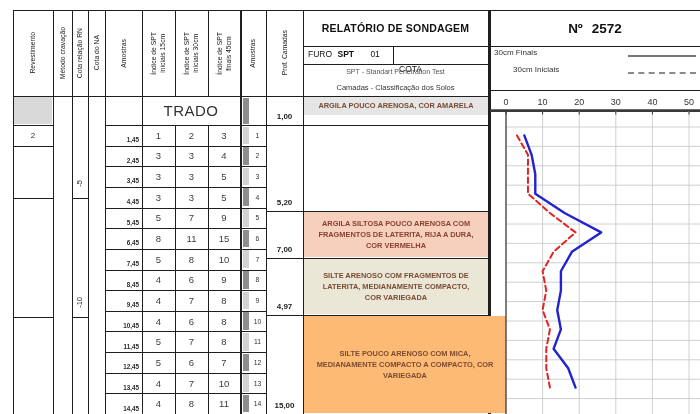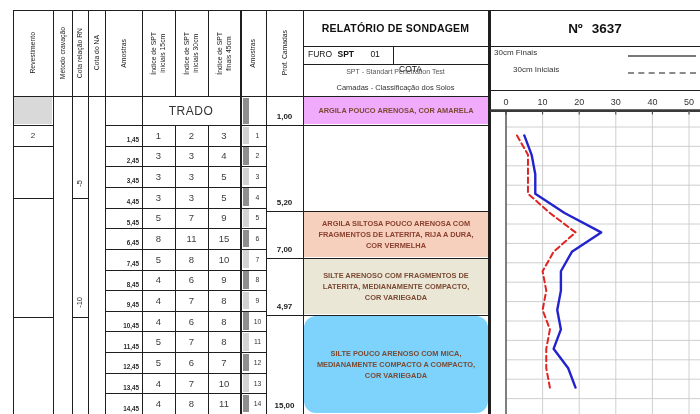--- a/index.html
+++ b/index.html
@@ -12,21 +12,21 @@
           text-align:center;white-space:pre-line;color:#1a1a1a;}
   .title{font-weight:bold;font-size:10.5px;letter-spacing:.2px;color:#111;}
   .furo-row{font-size:8.5px;color:#111;}
   .sub1{font-size:7px;color:#555;}
   .sub2{font-size:7.5px;color:#333;}
   .repnum{font-weight:bold;font-size:13.5px;color:#111;}
   .legend-label{font-size:8px;color:#333;}
   .swatch{position:absolute;width:68px;height:0;}
   .sw-solid{border-top:2.2px solid #787878;}
   .sw-dashed{border-top:2.2px dashed #8a8a8a;}
-  .trado{font-size:12px;color:#333;letter-spacing:.5px;}
+  .trado{font-size:15px;color:#333;letter-spacing:.5px;}
   .sptval{font-size:9.5px;color:#3c3c3c;}
   .depthlab{font-size:6.3px;font-weight:bold;color:#2a2a2a;text-align:right;}
   .samplenum{font-size:6.8px;color:#333;}
   .proflab{font-size:8px;font-weight:bold;color:#222;text-align:center;}
   .desc{font-size:7.4px;font-weight:bold;text-align:center;line-height:1.5;padding:0 10px;}
   .revval{font-size:8px;color:#333;}
 </style>
 </head>
 <body>
 
@@ -39,21 +39,21 @@
     <span style="font-weight:bold;margin-left:3px;">SPT</span>
     <span style="font-weight:normal;margin-left:14px;">01</span>
   </div>
   <div class="abs furo-row" style="left:399px;top:49px;width:85px;height:13px;margin-top:15px;">COTA</div>
 
   <div class="abs flexc sub1" style="left:304px;top:64px;width:183px;height:15px;">SPT - Standart Penetration Test</div>
   <div class="abs flexc sub2" style="left:304px;top:79px;width:183px;height:16px;">Camadas - Classificação dos Solos</div>
 
   <div class="abs flexc repnum" style="left:491px;top:11px;width:208px;height:34px;">
     <span>Nº</span>
-    <span style="margin-left:9px;">3637</span>
+    <span style="margin-left:9px;">2572</span>
   </div>
 
   <div class="abs legend-label" style="left:494px;top:48px;">30cm Finais</div>
   <div class="swatch sw-solid" style="left:628px;top:55px;"></div>
   <div class="abs legend-label" style="left:494px;top:65px;margin-left:19px;">30cm Iniciais</div>
   <div class="swatch sw-dashed" style="left:628px;top:72px;"></div>
 
 <div class="ln" style="left: 13px; top: 10px; width: 1px; height: 404px; background: rgb(31, 31, 31);"></div>
     <div class="ln" style="left: 53px; top: 10px; width: 1px; height: 404px; background: rgb(31, 31, 31);"></div>
     <div class="ln" style="left: 72px; top: 10px; width: 1px; height: 404px; background: rgb(31, 31, 31);"></div>
@@ -219,28 +219,28 @@
     <div class="abs flexc sptval" style="left: 175px; top: 372.714px; width: 33px; height: 20.6429px;">7</div>
     <div class="abs flexc sptval" style="left: 208px; top: 372.714px; width: 32px; height: 20.6429px;">10</div>
     <div class="abs" style="left: 243px; top: 374.214px; width: 6px; height: 17.6429px; background: rgb(210, 210, 210);"></div>
     <div class="abs flexc samplenum" style="left: 249px; top: 372.714px; width: 17px; height: 20.6429px;">13</div>
     <div class="abs depthlab" style="left: 105px; top: 404.5px; width: 34px; height: 9px; padding-right: 2px;">14,45</div>
     <div class="abs flexc sptval" style="left: 142px; top: 393.357px; width: 33px; height: 20.6429px;">4</div>
     <div class="abs flexc sptval" style="left: 175px; top: 393.357px; width: 33px; height: 20.6429px;">8</div>
     <div class="abs flexc sptval" style="left: 208px; top: 393.357px; width: 32px; height: 20.6429px;">11</div>
     <div class="abs" style="left: 243px; top: 394.857px; width: 6px; height: 17.6429px; background: rgb(142, 142, 142);"></div>
     <div class="abs flexc samplenum" style="left: 249px; top: 393.357px; width: 17px; height: 20.6429px;">14</div>
-    <div class="abs flexc desc" style="left: 304px; top: 97px; width: 184px; height: 27px; background: #f0abfc; color: rgb(123, 74, 51); box-sizing: border-box;">ARGILA POUCO ARENOSA, COR AMARELA</div>
+    <div class="abs flexc desc" style="left: 304px; top: 97px; width: 184px; height: 18px; background: #e5e5e5; color: rgb(123, 74, 51); box-sizing: border-box;">ARGILA POUCO ARENOSA, COR AMARELA</div>
     <div class="abs proflab" style="left: 266px; top: 112px; width: 37px; height: 12px;">1,00</div>
     <div class="abs proflab" style="left: 266px; top: 198px; width: 37px; height: 12px;">5,20</div>
     <div class="abs flexc desc" style="left: 304px; top: 212px; width: 184px; height: 45px; background: rgb(247, 208, 189); color: rgb(138, 64, 48); box-sizing: border-box;">ARGILA SILTOSA POUCO ARENOSA COM FRAGMENTOS DE LATERITA, RIJA A DURA, COR VERMELHA</div>
     <div class="abs proflab" style="left: 266px; top: 245px; width: 37px; height: 12px;">7,00</div>
     <div class="abs flexc desc" style="left: 304px; top: 259px; width: 184px; height: 55px; background: rgb(234, 231, 215); color: rgb(123, 74, 51); box-sizing: border-box;">SILTE ARENOSO COM FRAGMENTOS DE LATERITA, MEDIANAMENTE COMPACTO, COR VARIEGADA</div>
     <div class="abs proflab" style="left: 266px; top: 302px; width: 37px; height: 12px;">4,97</div>
-    <div class="abs flexc desc" style="left: 304px; top: 316px; width: 184px; height: 97px; background: #7dd3fc; color: rgb(123, 74, 51); box-sizing: border-box; border-radius: 12px;">SILTE POUCO ARENOSO COM MICA, MEDIANAMENTE COMPACTO A COMPACTO, COR VARIEGADA</div>
+    <div class="abs flexc desc" style="left: 304px; top: 316px; width: 202px; height: 97px; background: #fdba74; color: rgb(123, 74, 51); box-sizing: border-box;">SILTE POUCO ARENOSO COM MICA, MEDIANAMENTE COMPACTO A COMPACTO, COR VARIEGADA</div>
     <div class="abs proflab" style="left: 266px; top: 401px; width: 37px; height: 12px;">15,00</div>
     <svg width="210" height="324" viewBox="0 0 210 324" style="position: absolute; left: 490px; top: 90px; overflow: hidden;">
       <text x="16" y="15" text-anchor="middle" font-size="9" font-family="&quot;Liberation Sans&quot;,sans-serif" fill="#333">0</text>
       <text x="52.6" y="15" text-anchor="middle" font-size="9" font-family="&quot;Liberation Sans&quot;,sans-serif" fill="#333">10</text>
       <text x="89.2" y="15" text-anchor="middle" font-size="9" font-family="&quot;Liberation Sans&quot;,sans-serif" fill="#333">20</text>
       <text x="125.80000000000001" y="15" text-anchor="middle" font-size="9" font-family="&quot;Liberation Sans&quot;,sans-serif" fill="#333">30</text>
       <text x="162.4" y="15" text-anchor="middle" font-size="9" font-family="&quot;Liberation Sans&quot;,sans-serif" fill="#333">40</text>
       <text x="199" y="15" text-anchor="middle" font-size="9" font-family="&quot;Liberation Sans&quot;,sans-serif" fill="#333">50</text>
       <line x1="52.6" y1="21" x2="52.6" y2="324" stroke="#cbcbcb" stroke-width="0.9"></line>
       <line x1="89.2" y1="21" x2="89.2" y2="324" stroke="#cbcbcb" stroke-width="0.9"></line>

